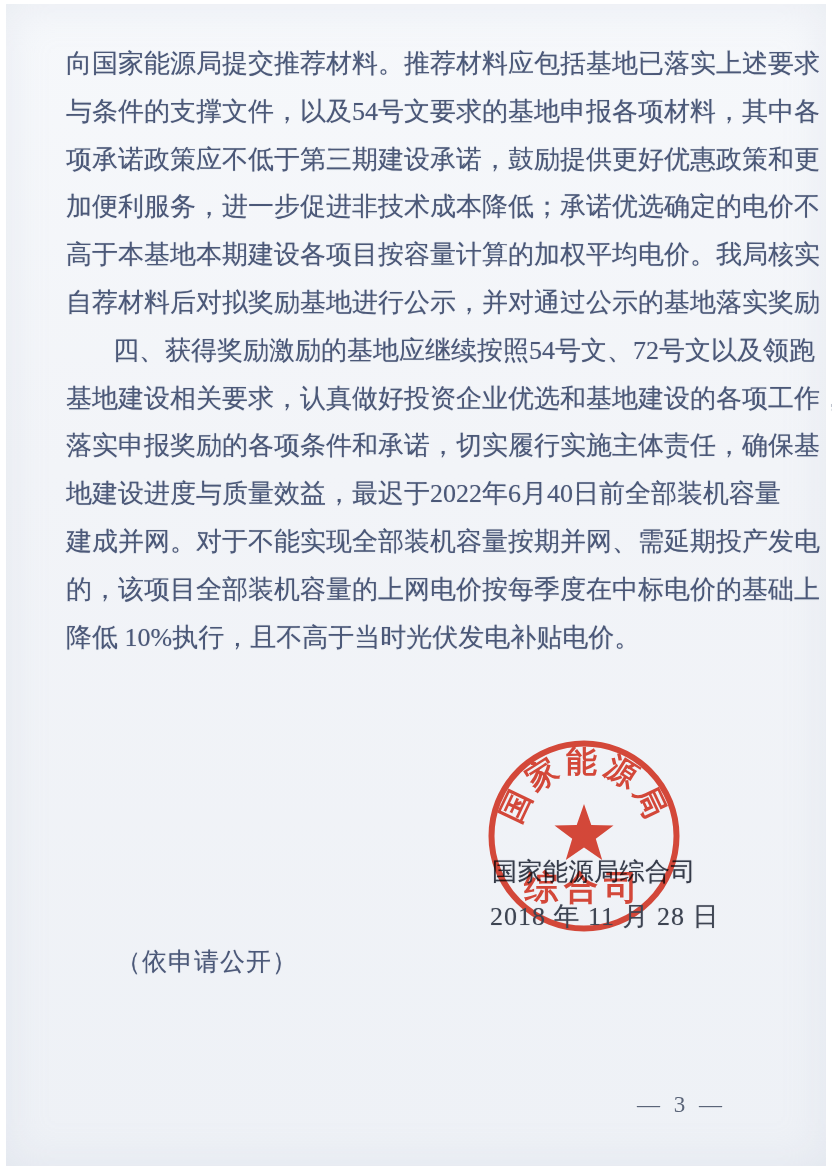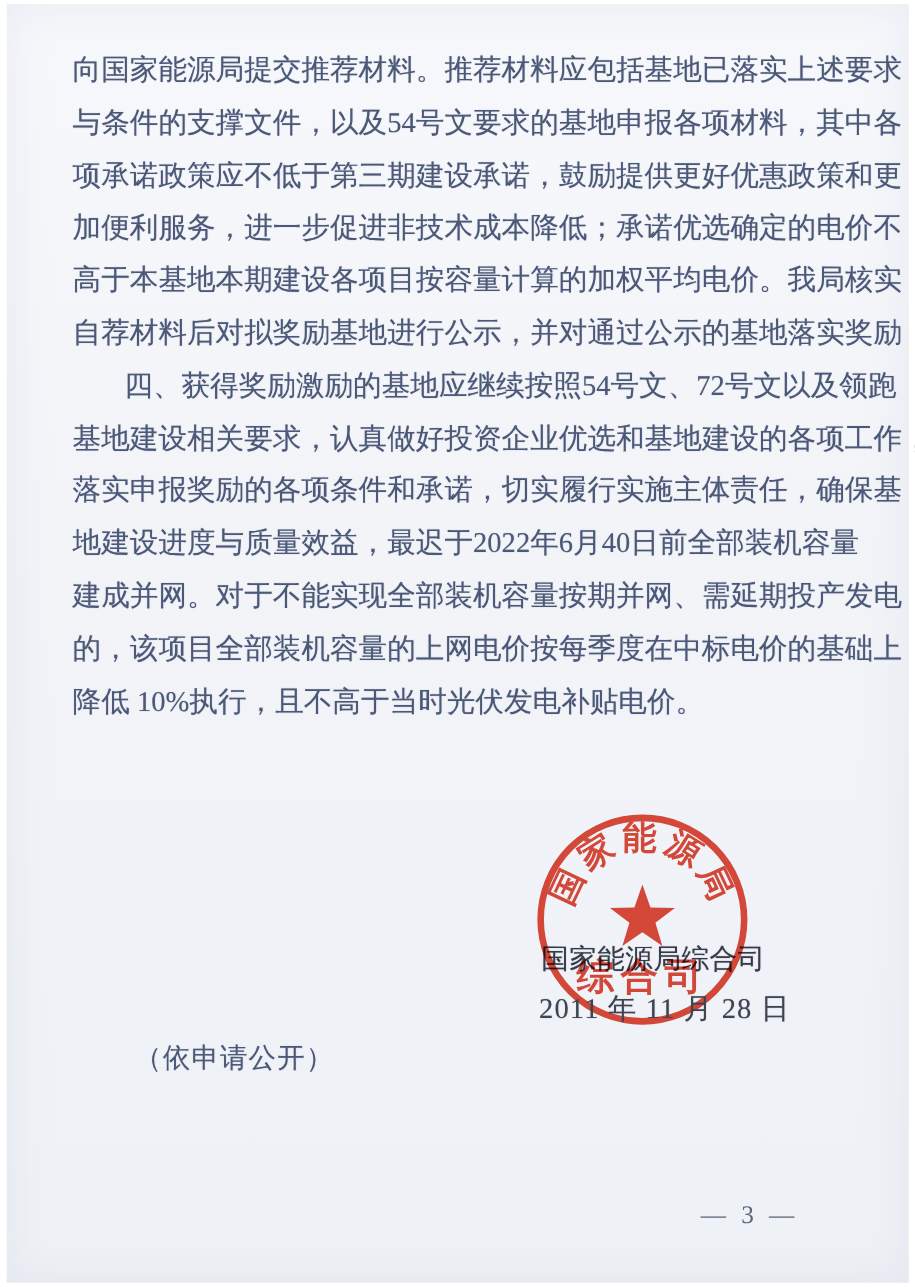--- a/index.html
+++ b/index.html
@@ -36,21 +36,21 @@
     position:absolute;left:486px;top:851px;
     font-size:25px;letter-spacing:0.5px;color:var(--sig-ink);
     text-shadow:0 0 1px rgba(50,56,73,.5);
   }
   .signature-date{
     position:absolute;left:484px;top:895px;
     font-size:26px;letter-spacing:1px;color:#3d4452;
     text-shadow:0 0 1px rgba(50,56,73,.4);
   }
   .disclosure-note{
-    position:absolute;left:116px;top:941px;
+    position:absolute;left:110px;top:941px;
     font-size:25px;letter-spacing:1px;color:var(--ink);
     text-shadow:0 0 1px rgba(75,88,120,.4);
     text-align:center;
   }
   .page-number{
     position:absolute;right:100px;top:1088px;
     font-size:23px;letter-spacing:4px;color:#5a6478;
   }
   .seal{
     position:absolute;left:481px;top:735px;width:194px;height:194px;
@@ -447,19 +447,19 @@
       <circle class="ring" cx="97" cy="97" r="92.5"></circle>
       <path id="sealArc" d="M 33,97 A 64,64 0 0 1 161,97" fill="none"></path>
       <text font-size="31" letter-spacing="5">
         <textPath href="#sealArc" startOffset="50%" text-anchor="middle">国家能源局</textPath>
       </text>
       <polygon class="star" points="97,65 104.3,86 126.5,86.4 108.8,99.8 115.2,121.1 97,108.4 78.8,121.1 85.2,99.8 67.5,86.4 89.7,86"></polygon>
       <text x="97" y="160" font-size="34" letter-spacing="6" text-anchor="middle">综合司</text>
     </svg>
   </div>
 
-  <div class="signature-date">2011 年 11 月 28 日</div>
+  <div class="signature-date">2018 年 11 月 28 日</div>
 
   <div class="disclosure-note">（依申请公开）</div>
 
   <div class="page-number">— 3 —</div>
 
 </div>
 
 </body></html>

